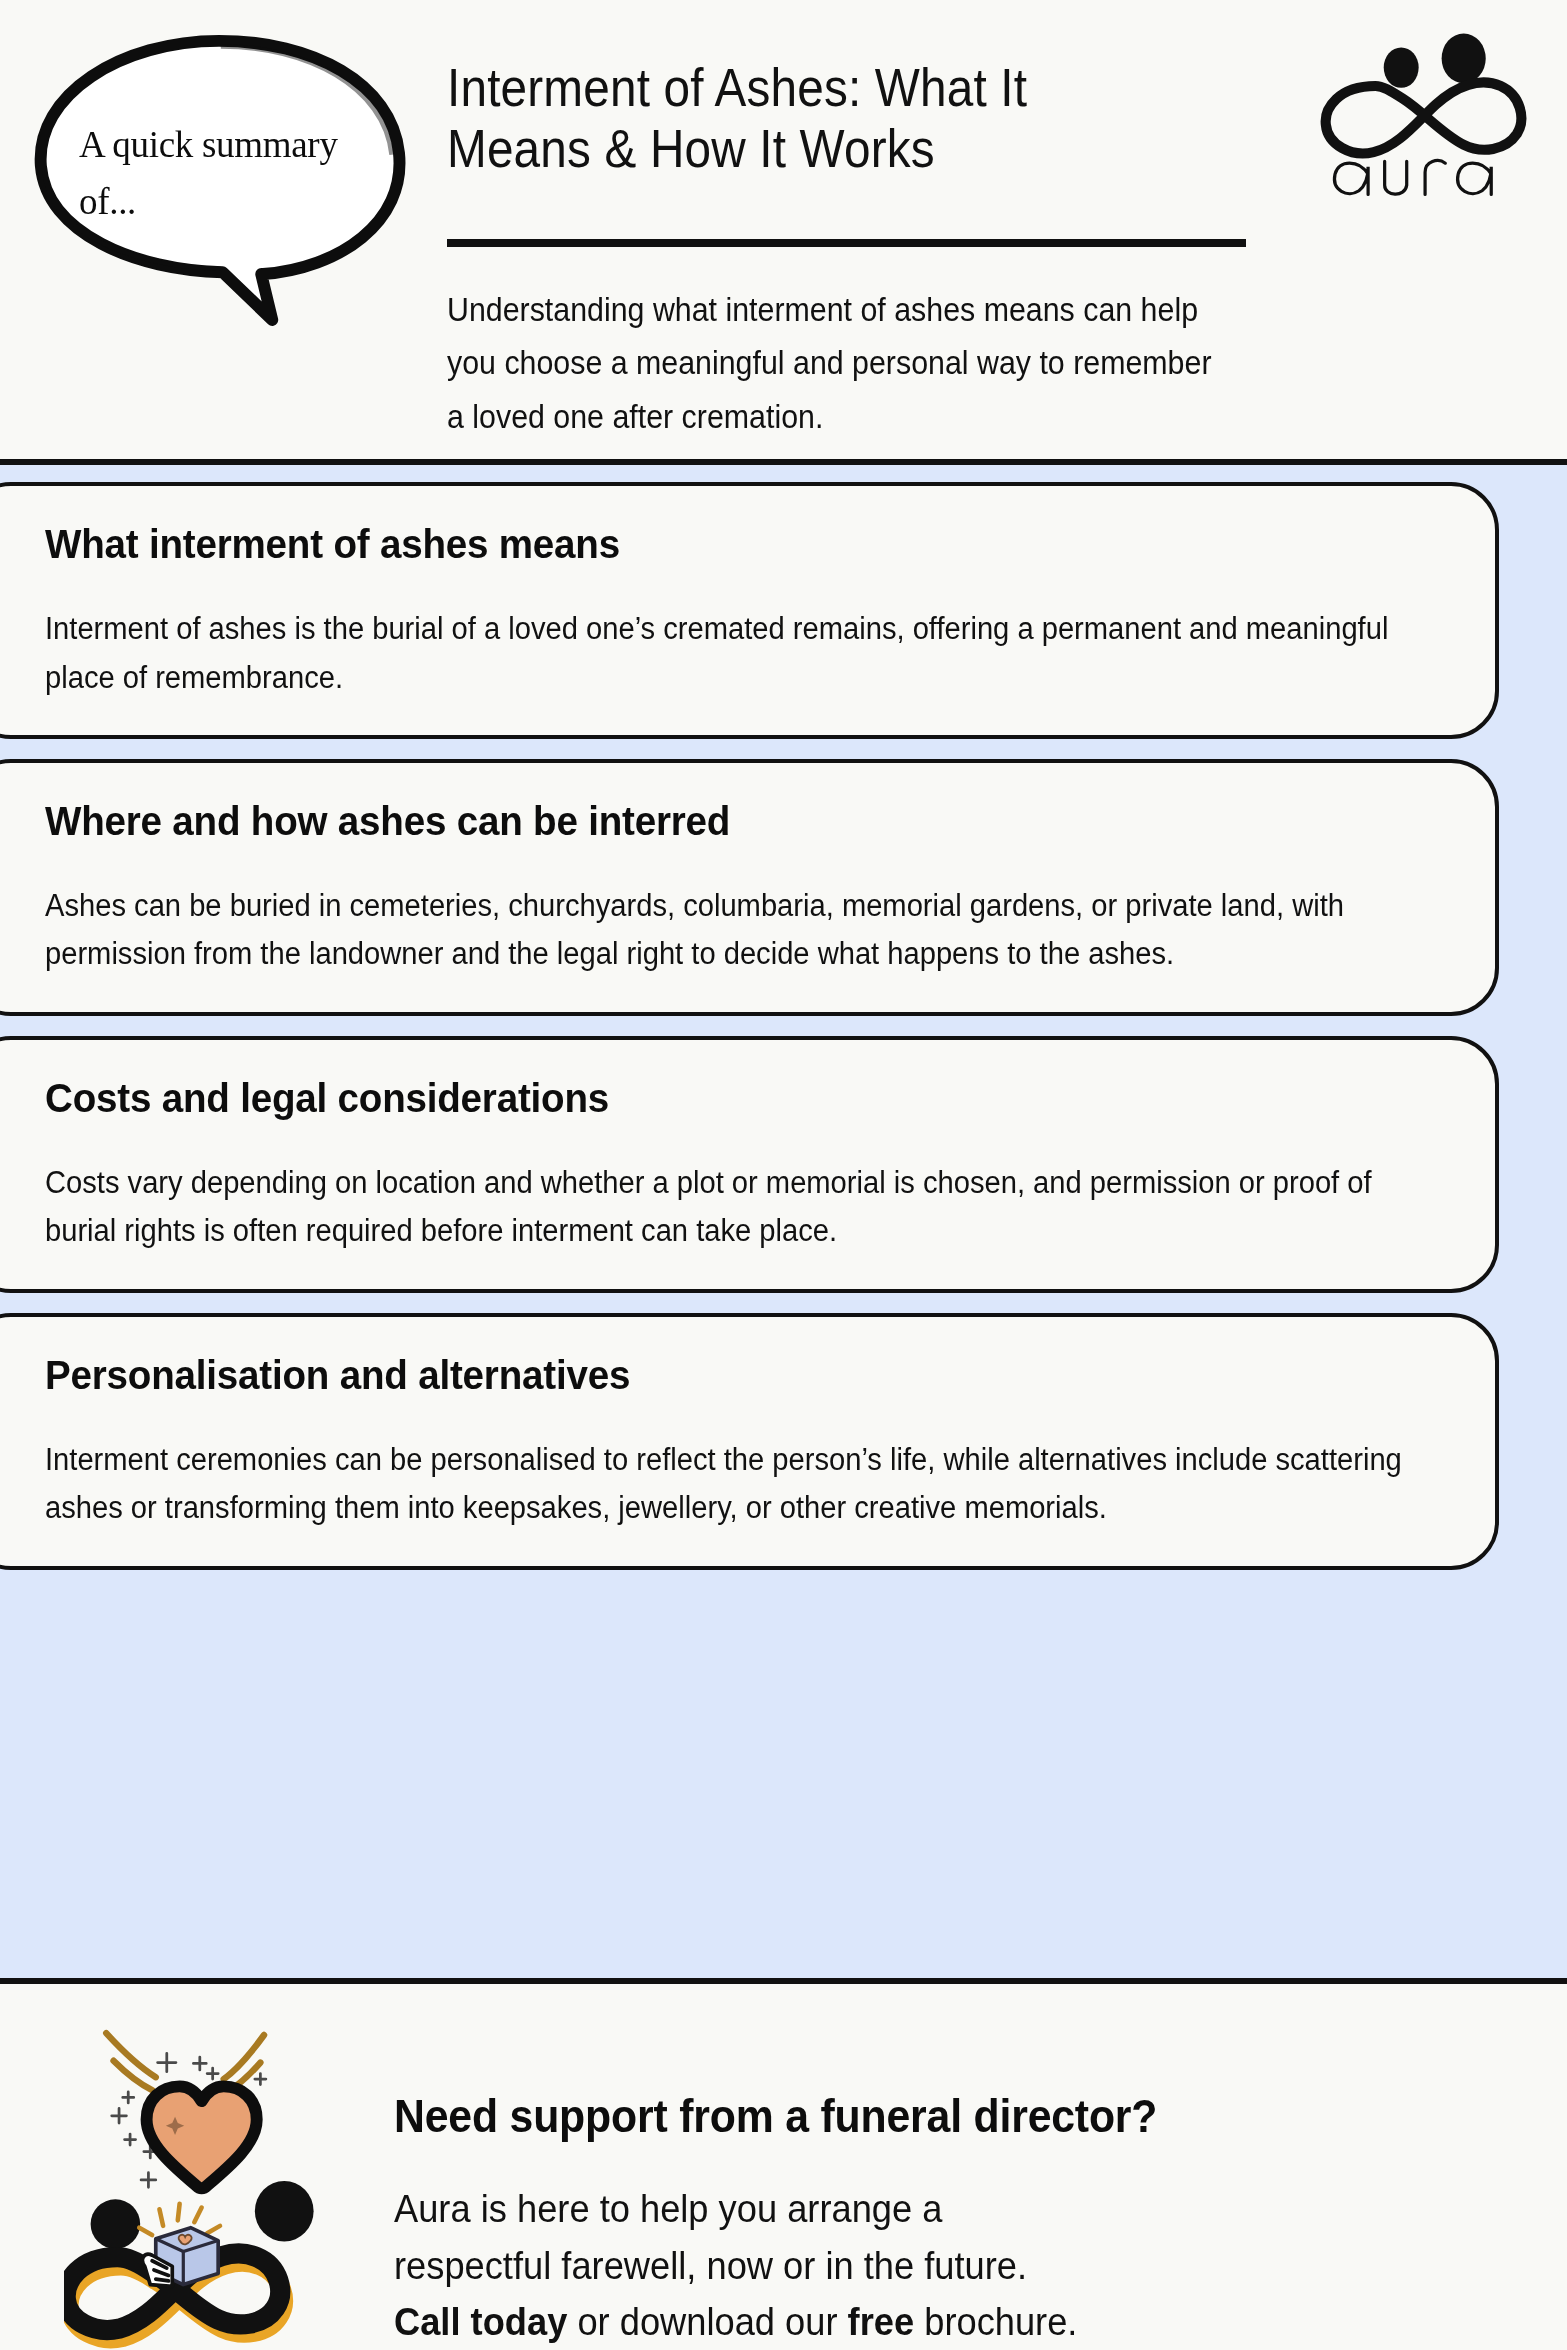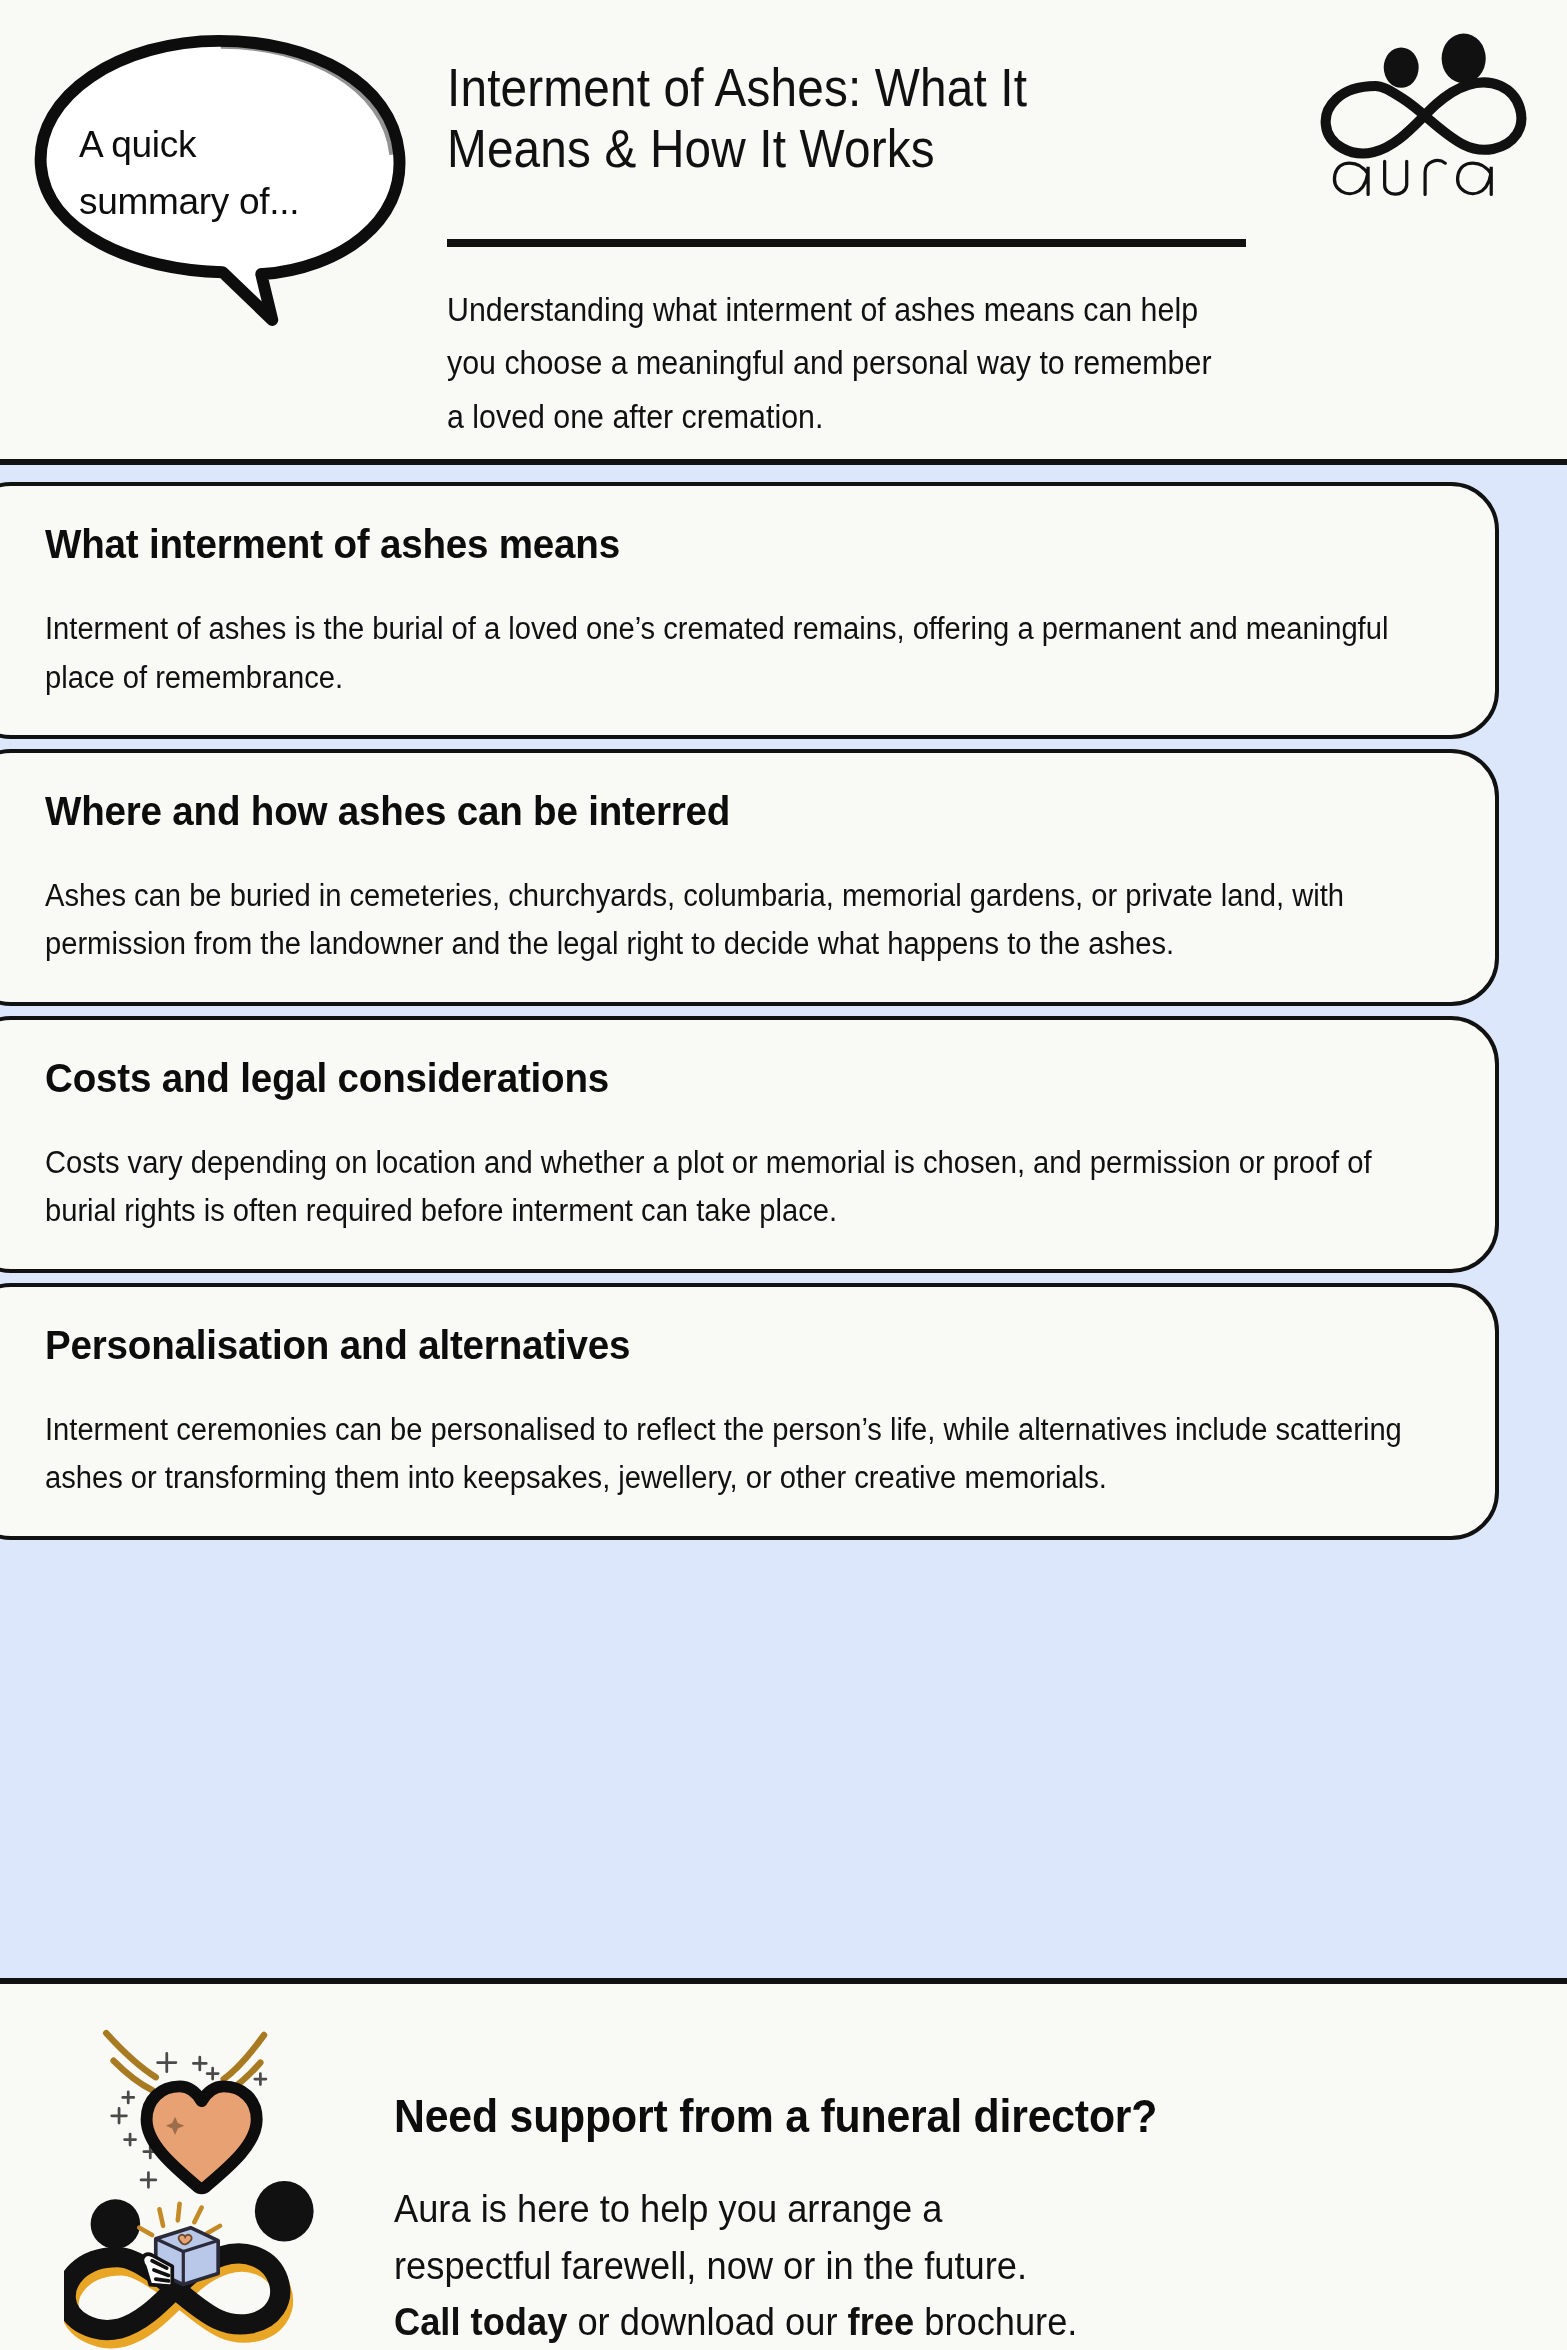--- a/index.html
+++ b/index.html
@@ -41,21 +41,21 @@
   }
   .bubble-wrap svg { display: block; width: 100%; height: 100%; }
   .bubble-text {
     position: absolute;
     left: 53px;
     top: 88px;
     width: 275px;
     font-size: 37px;
     line-height: 1.55;
     color: #0d0d0d;
-    font-family: Liberation Sans, sans-serif;
+    font-family: Liberation Serif, serif;
     letter-spacing: -0.3px;
   }
 
   .header-title {
     position: absolute;
     left: 447px;
     top: 57px;
     width: 817px;
     font-size: 53px;
     line-height: 1.16;
@@ -107,21 +107,21 @@
   
   .body-area {
     background: #dce7fb;
     flex: 1 1 auto;
     position: relative;
     padding: 16.5px 0 16.5px 0;
     box-sizing: border-box;
     display: flex;
     flex-direction: column;
     justify-content: flex-start;
-    gap: 10px;
+    gap: 20px;
   }
 
   .card {
     position: relative;
     margin-left: -37px;
     margin-right: 69px;
     background: #f9f9f6;
     border: 4.6px solid #111111;
     border-top-right-radius: 48px;
     border-bottom-right-radius: 48px;

